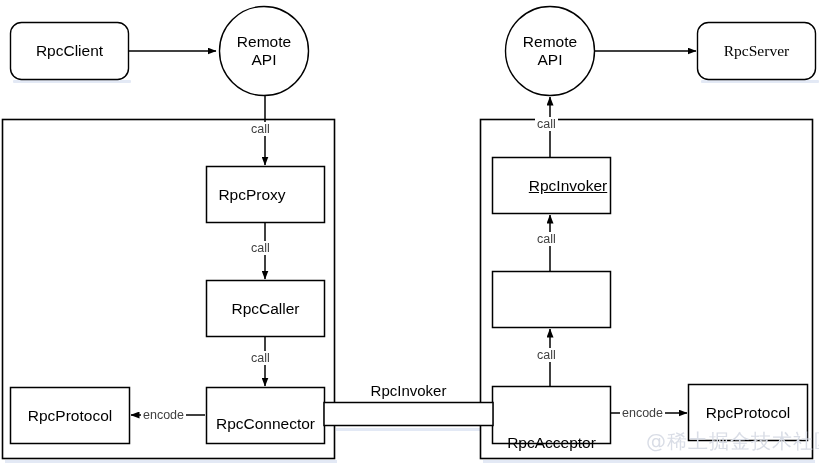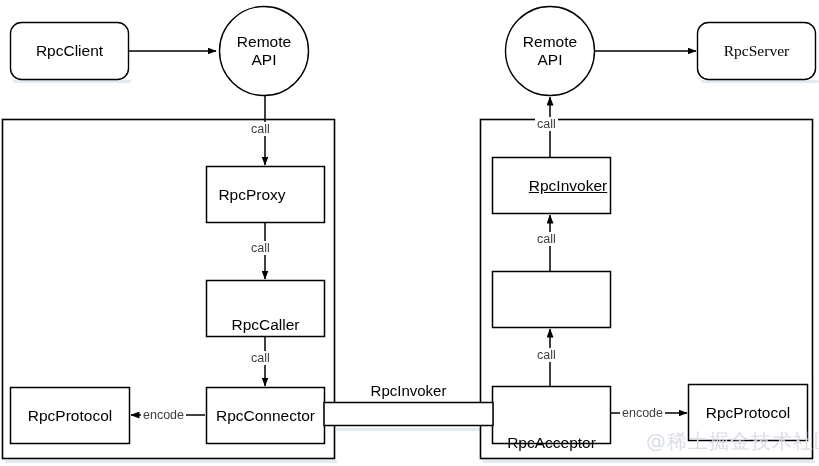--- a/index.html
+++ b/index.html
@@ -138,22 +138,22 @@
 
   <div class="node-label" style="left:219px; top:6px; width:90px; height:90px;">Remote
 API</div>
 
   <div class="node-label" style="left:505px; top:6px; width:90px; height:90px;">Remote
 API</div>
 
   <div class="node-label" style="left:697px; top:22px; width:119px; height:58px;font-family:Liberation Serif, serif;">RpcServer</div>
 
   <div class="node-label" style="left:188px; top:166px; width:128px; height:57px;">RpcProxy</div>
-  <div class="node-label" style="left:206px; top:296px; width:119px; height:57px;">RpcCaller</div>
-  <div class="node-label" style="left:206px; top:387px; width:119px; height:57px;">RpcConnector</div>
+  <div class="node-label" style="left:206px; top:280px; width:119px; height:57px;">RpcCaller</div>
+  <div class="node-label" style="left:206px; top:387px; width:119px; height:73px;">RpcConnector</div>
   <div class="node-label" style="left:10px; top:387px; width:120px; height:57px;">RpcProtocol</div>
 
   <div class="node-label" style="left:514px; top:157px; width:108px; height:57px;text-decoration:underline;">RpcInvoker</div>
   <div class="node-label" style="left:492px; top:406px; width:119px; height:74px;">RpcAcceptor</div>
   <div class="node-label" style="left:688px; top:384px; width:120px; height:57px;">RpcProtocol</div>
 
   <div class="edge-label" style="left:249px; top:122px;">call</div>
   <div class="edge-label" style="left:249px; top:241px;">call</div>
   <div class="edge-label" style="left:249px; top:351px;">call</div>
   <div class="edge-label" style="left:141px; top:408px;">encode</div>

